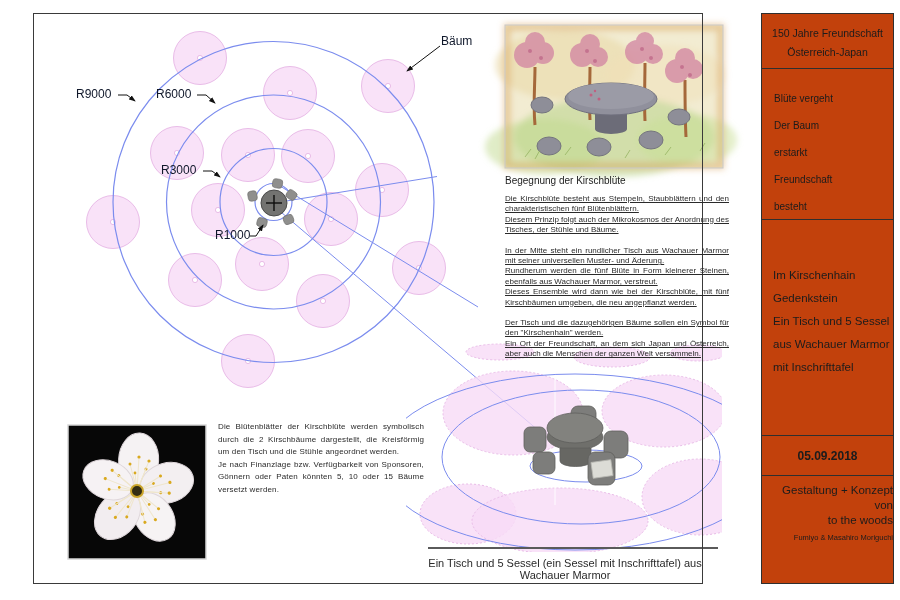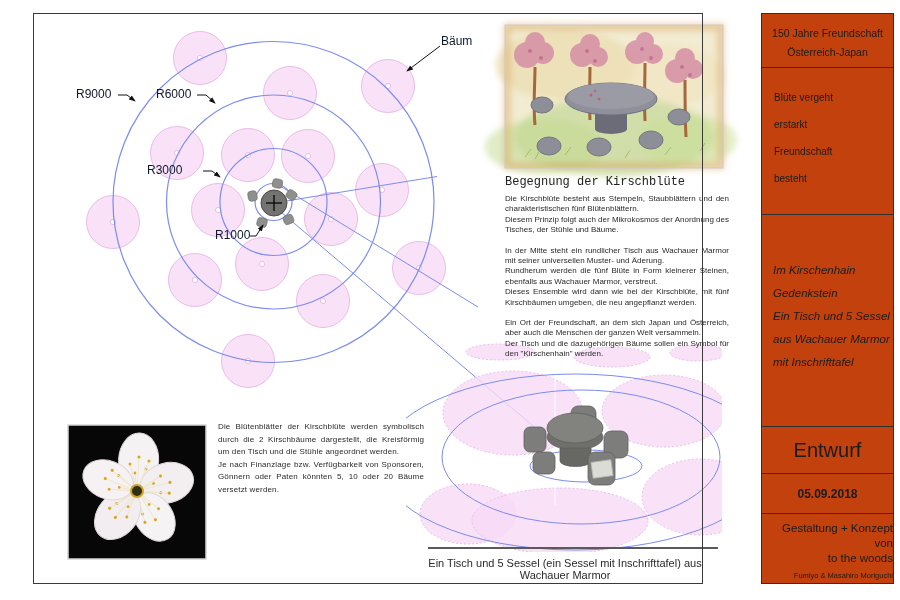--- a/index.html
+++ b/index.html
@@ -6,30 +6,30 @@
   .page{position:relative;width:900px;height:600px;background:#ffffff;
         font-family:"Liberation Sans",sans-serif;color:#1c1c1c;overflow:hidden;}
   .art{position:absolute;left:0;top:0;width:900px;height:600px;}
   .main-box{position:absolute;left:33px;top:13px;width:670px;height:571px;
             border:1.5px solid #3a3a3a;box-sizing:border-box;pointer-events:none;}
   .sidebar{position:absolute;left:738px;top:13px;width:133px;height:571px;
            border:1.3px solid #2f2f2f;box-sizing:border-box;display:flex;flex-direction:column;background:#c2410c;margin-left:23px;}
   .sec{box-sizing:border-box;border-bottom:1.2px solid #2f2f2f;white-space:nowrap;}
   .sec1{height:55px;text-align:center;font-size:10.5px;padding-top:10px;line-height:19px;}
   .sec2{height:151px;font-size:10px;padding:16px 0 0 12px;line-height:27px;}
-  .sec3{height:216px;font-size:11.5px;padding:44px 0 0 11px;line-height:23px;font-style:italic;}
+  .sec3{height:216px;font-size:11.5px;padding:44px 0 0 11px;line-height:23px;}
   .sec4{height:48px;font-size:20px;text-align:center;line-height:46px;}
   .sec5{height:40px;font-size:12px;text-align:center;line-height:40px;font-weight:bold;}
   .sec6{flex:1;border-bottom:none;text-align:right;font-size:11.5px;padding-top:7px;line-height:15px;}
   .sec6 .small{font-size:7.5px;margin-top:2px;}
   .lbl{position:absolute;font-size:12px;color:#0f172a;white-space:nowrap;}
-  .heading{position:absolute;left:505px;top:175px;font-size:12px;color:#222;font-family:Liberation Mono, monospace;}
+  .heading{position:absolute;left:505px;top:175px;font-size:10px;color:#222;}
   .article{position:absolute;left:505px;top:194px;width:224px;font-size:8px;
            line-height:10.4px;text-align:justify;color:#2a2a2a;}
-  .article .blk{margin-bottom:10px;}
+  .article .blk{margin-bottom:10px;text-decoration:underline;}
   .leftnote{position:absolute;left:218px;top:421px;width:206px;font-size:8px;
             line-height:12.6px;text-align:justify;letter-spacing:.15px;color:#2a2a2a;}
   .caption{position:absolute;left:420px;top:557px;width:290px;text-align:center;font-size:11px;color:#2a2a2a;}
 </style>
 </head>
 <body>
 
 <div class="page">
 
   <svg class="art" viewBox="0 0 900 600">
@@ -245,67 +245,67 @@
         <circle r="6" fill="#332d12" stroke="#caa52a" stroke-width="2"></circle>
       </g>
       <rect width="138" height="134" fill="none" stroke="#d8d8d8" stroke-width="1.5"></rect>
     </g>
   </svg>
 
   <div class="main-box"></div>
 
   <div class="lbl" style="left:76px;top:87px">R9000</div>
   <div class="lbl" style="left:156px;top:87px">R6000</div>
-  <div class="lbl" style="left:147px;top:163px">R3000</div>
+  <div class="lbl" style="left:161px;top:163px">R3000</div>
   <div class="lbl" style="left:215px;top:228px">R1000</div>
   <div class="lbl" style="left:441px;top:34px">Bäum</div>
 
   <div class="heading">Begegnung der Kirschblüte</div>
   <div class="article">
     <div class="blk">
       <div>Die Kirschblüte besteht aus Stempeln, Staubblättern und den charakteristischen fünf Blütenblättern.</div>
       <div>Diesem Prinzip folgt auch der Mikrokosmos der Anordnung des Tisches, der Stühle und Bäume.</div>
     </div>
     <div class="blk">
       <div>In der Mitte steht ein rundlicher Tisch aus Wachauer Marmor mit seiner universellen Muster- und Äderung.</div>
       <div>Rundherum werden die fünf Blüte in Form kleinerer Steinen, ebenfalls aus Wachauer Marmor, verstreut.</div>
       <div>Dieses Ensemble wird dann wie bei der Kirschblüte, mit fünf Kirschbäumen umgeben, die neu angepflanzt werden.</div>
     </div>
     <div class="blk">
+      <div>Der Tisch und die dazugehörigen Bäume sollen ein Symbol für den "Kirschenhain" werden.</div>
       <div>Ein Ort der Freundschaft, an dem sich Japan und Österreich, aber auch die Menschen der ganzen Welt versammeln.</div>
-      <div>Der Tisch und die dazugehörigen Bäume sollen ein Symbol für den "Kirschenhain" werden.</div>
     </div>
   </div>
 
   <div class="leftnote">
     <div>Die Blütenblätter der Kirschblüte werden symbolisch durch die 2 Kirschbäume dargestellt, die Kreisförmig um den Tisch und die Stühle angeordnet werden.</div>
-    <div>Je nach Finanzlage bzw. Verfügbarkeit von Sponsoren, Gönnern oder Paten könnten 5, 10 oder 20 Bäume versetzt werden.</div>
+    <div>Je nach Finanzlage bzw. Verfügbarkeit von Sponsoren, Gönnern oder Paten könnten 5, 10 oder 15 Bäume versetzt werden.</div>
   </div>
 
   <div class="caption">Ein Tisch und 5 Sessel (ein Sessel mit Inschrifttafel) aus Wachauer Marmor</div>
 
   <div class="sidebar">
     <div class="sec sec1">
       <div>150 Jahre Freundschaft</div>
       <div>Österreich-Japan</div>
     </div>
     <div class="sec sec2">
       <div>Blüte vergeht</div>
+      <div>Der Baum</div>
       <div>erstarkt</div>
       <div>Freundschaft</div>
       <div>besteht</div>
     </div>
     <div class="sec sec3">
       <div>Im Kirschenhain</div>
       <div>Gedenkstein</div>
       <div>Ein Tisch und 5 Sessel</div>
       <div>aus Wachauer Marmor</div>
       <div>mit Inschrifttafel</div>
     </div>
-    <div class="sec sec4">Entwurf</div>
     <div class="sec sec5">05.09.2018</div>
     <div class="sec sec6">
       <div>Gestaltung + Konzept</div>
       <div>von</div>
       <div>to the woods</div>
       <div class="small">Fumiyo &amp; Masahiro Moriguchi</div>
     </div>
   </div>
 
 </div>

